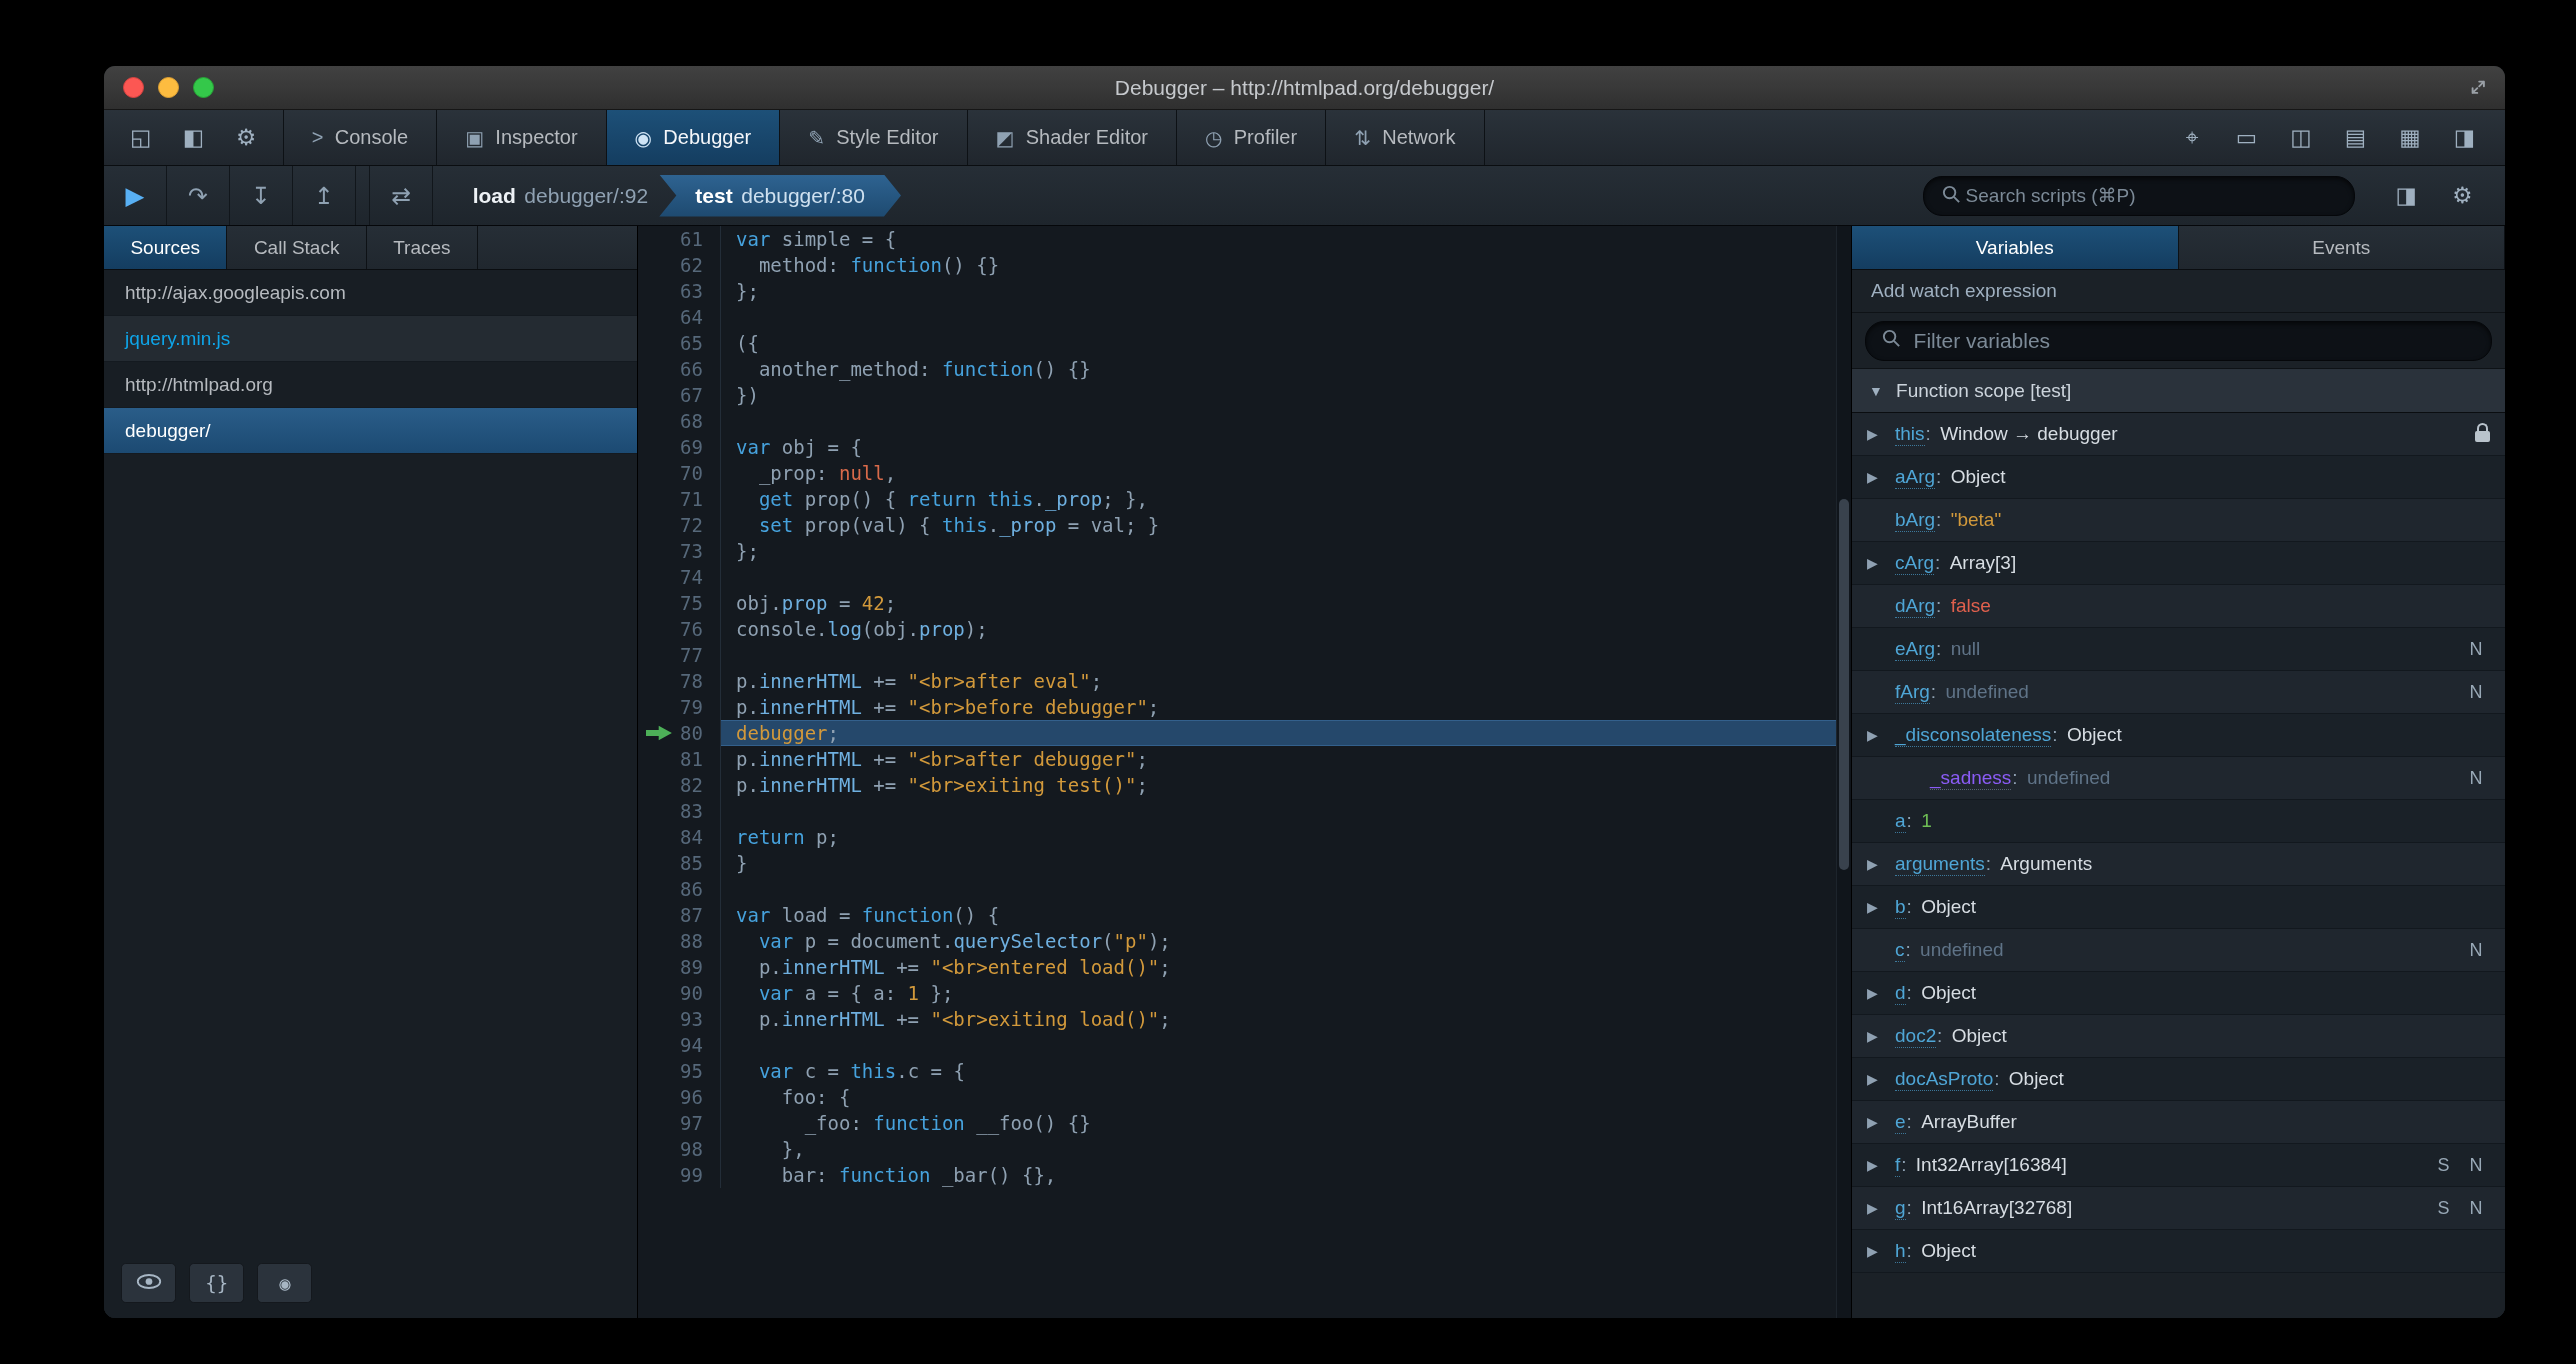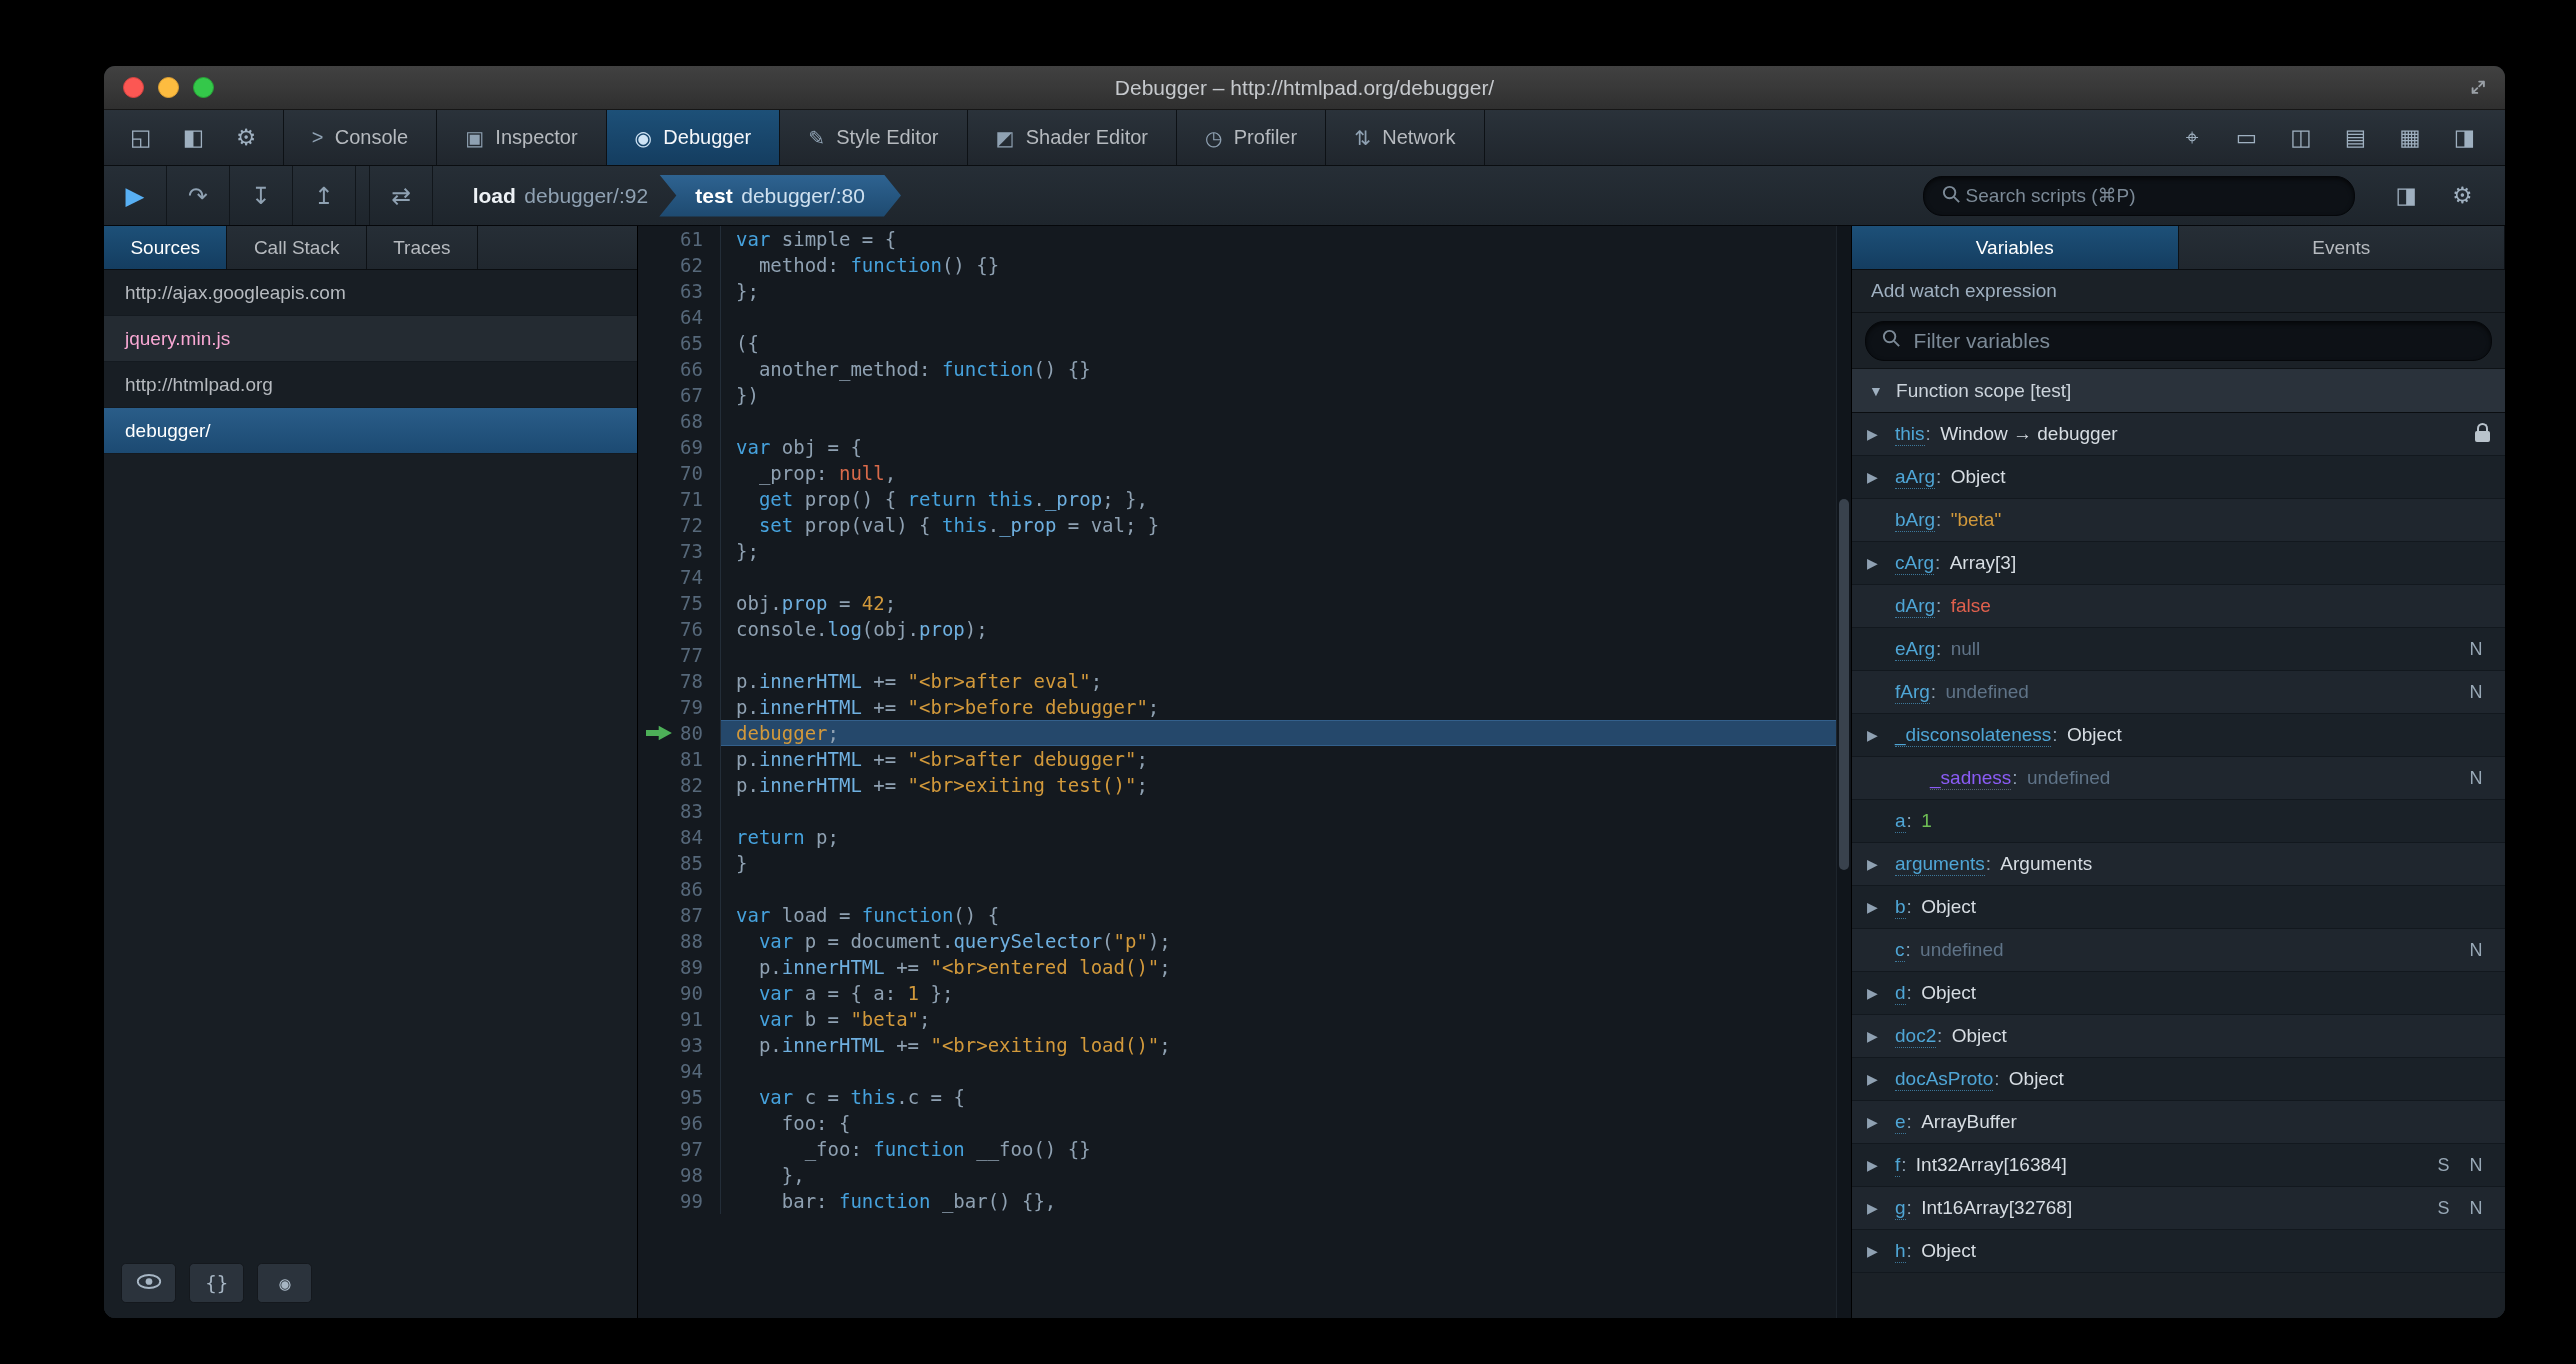--- a/index.html
+++ b/index.html
@@ -64,21 +64,21 @@
   
   .sources-panel{flex:0 0 533px;width:533px;background:#181e24;border-right:0.9px solid #000;
                  display:flex;flex-direction:column;position:relative;}
   .panel-tabs{height:43px;flex:0 0 43px;display:flex;background:linear-gradient(#262e36,#20272e);
               border-bottom:0.9px solid #0a0d10;}
   .ptab{display:flex;align-items:center;padding:0 26.4px;color:#b6babf;font-size:19px;
         border-right:0.9px solid #0d1115;}
   .ptab.active{background:linear-gradient(#1d5078,#143d60);color:#fff;}
   .source-item{height:45px;display:flex;align-items:center;padding:0 21px;font-size:19px;
                color:#b6babf;border-bottom:0.9px solid #141a20;}
-  .source-item.shaded{background:#242b32;color:#f9a8d4;}
+  .source-item.shaded{background:#242b32;color:#0ea5e9;}
   .source-item.selected{background:linear-gradient(#2a5d89,#1c4a72);color:#ffffff;}
   .sources-footer{position:absolute;bottom:15px;left:17px;display:flex;gap:13.2px;}
   .fbtn{min-width:53px;height:38px;background:#2b333c;border:0.9px solid #14181d;border-radius:4.7px;
         display:flex;align-items:center;justify-content:center;color:#a7b6c4;font-size:19px;
         font-family:"DejaVu Sans Mono",monospace;}
 
   
   .editor{flex:1;position:relative;background:#14191f;overflow:hidden;
           font-family:"DejaVu Sans Mono",monospace;}
   .code-row{display:flex;height:26px;line-height:26px;font-size:19px;white-space:pre;}
@@ -291,21 +291,20 @@
               <div class="code-row"><div class="gutter-cell">81</div><div class="code-cell"><span>p.</span><span class="pr">innerHTML</span><span> += </span><span class="st">"&lt;br&gt;after debugger"</span><span>;</span></div></div>
               <div class="code-row"><div class="gutter-cell">82</div><div class="code-cell"><span>p.</span><span class="pr">innerHTML</span><span> += </span><span class="st">"&lt;br&gt;exiting test()"</span><span>;</span></div></div>
               <div class="code-row"><div class="gutter-cell">83</div><div class="code-cell"></div></div>
               <div class="code-row"><div class="gutter-cell">84</div><div class="code-cell"><span class="kw">return</span><span> p;</span></div></div>
               <div class="code-row"><div class="gutter-cell">85</div><div class="code-cell"><span>}</span></div></div>
               <div class="code-row"><div class="gutter-cell">86</div><div class="code-cell"></div></div>
               <div class="code-row"><div class="gutter-cell">87</div><div class="code-cell"><span class="kw">var</span><span> load = </span><span class="kw">function</span><span>() {</span></div></div>
               <div class="code-row"><div class="gutter-cell">88</div><div class="code-cell"><span>  </span><span class="kw">var</span><span> p = document.</span><span class="pr">querySelector</span><span>(</span><span class="st">"p"</span><span>);</span></div></div>
               <div class="code-row"><div class="gutter-cell">89</div><div class="code-cell"><span>  p.</span><span class="pr">innerHTML</span><span> += </span><span class="st">"&lt;br&gt;entered load()"</span><span>;</span></div></div>
               <div class="code-row"><div class="gutter-cell">90</div><div class="code-cell"><span>  </span><span class="kw">var</span><span> a = { a: </span><span class="num">1</span><span> };</span></div></div>
-              <div class="code-row"><div class="gutter-cell">91</div><div class="code-cell"><span>  </span><span class="kw">var</span><span> b = </span><span class="st">"beta"</span><span>;</span></div></div>
               <div class="code-row"><div class="gutter-cell">93</div><div class="code-cell"><span>  p.</span><span class="pr">innerHTML</span><span> += </span><span class="st">"&lt;br&gt;exiting load()"</span><span>;</span></div></div>
               <div class="code-row"><div class="gutter-cell">94</div><div class="code-cell"></div></div>
               <div class="code-row"><div class="gutter-cell">95</div><div class="code-cell"><span>  </span><span class="kw">var</span><span> c = </span><span class="kw">this</span><span>.c = {</span></div></div>
               <div class="code-row"><div class="gutter-cell">96</div><div class="code-cell"><span>    foo: {</span></div></div>
               <div class="code-row"><div class="gutter-cell">97</div><div class="code-cell"><span>      _foo: </span><span class="kw">function</span><span> __foo() {}</span></div></div>
               <div class="code-row"><div class="gutter-cell">98</div><div class="code-cell"><span>    },</span></div></div>
               <div class="code-row"><div class="gutter-cell">99</div><div class="code-cell"><span>    bar: </span><span class="kw">function</span><span> _bar() {},</span></div></div>
             </div>
           <div class="editor-scrollbar">
             <div class="editor-thumb"></div>

